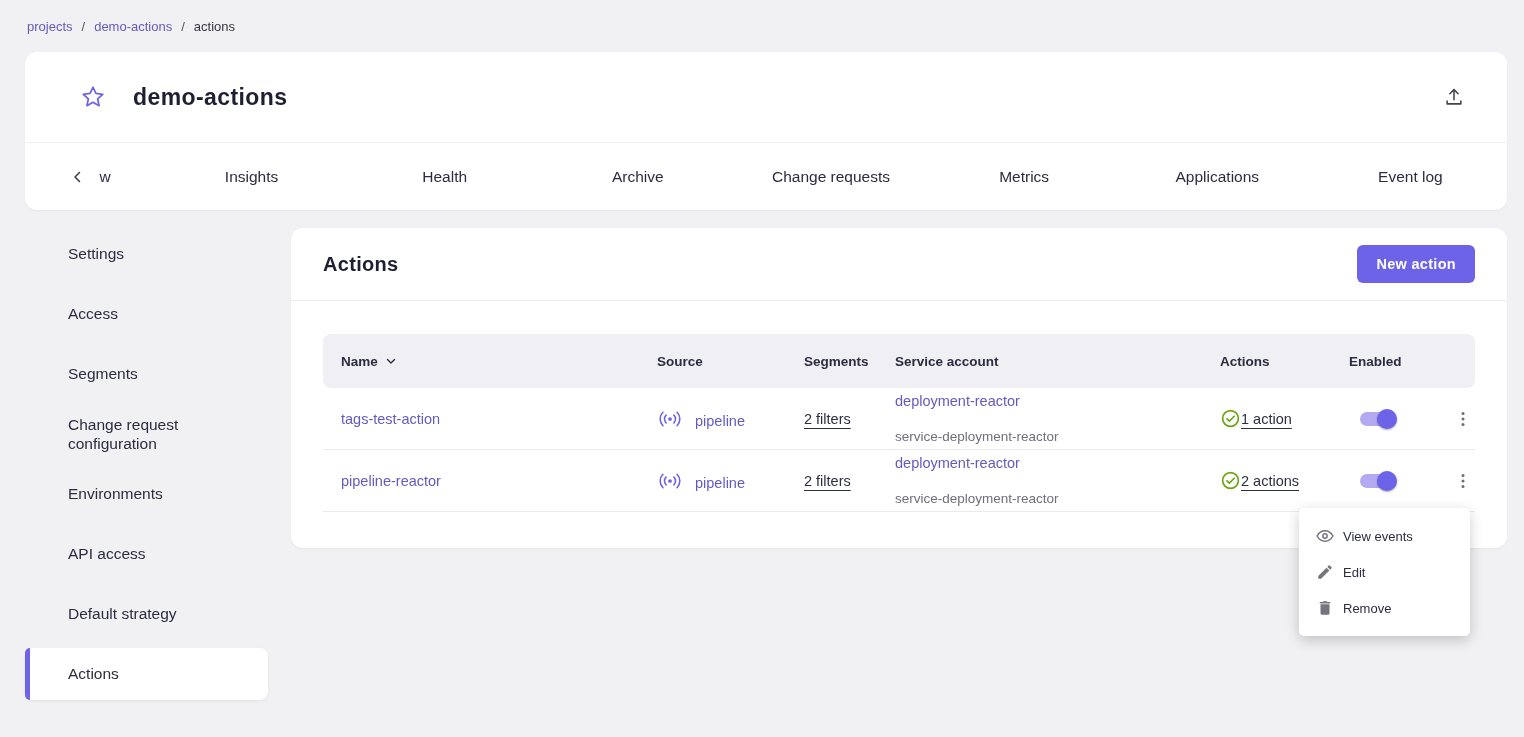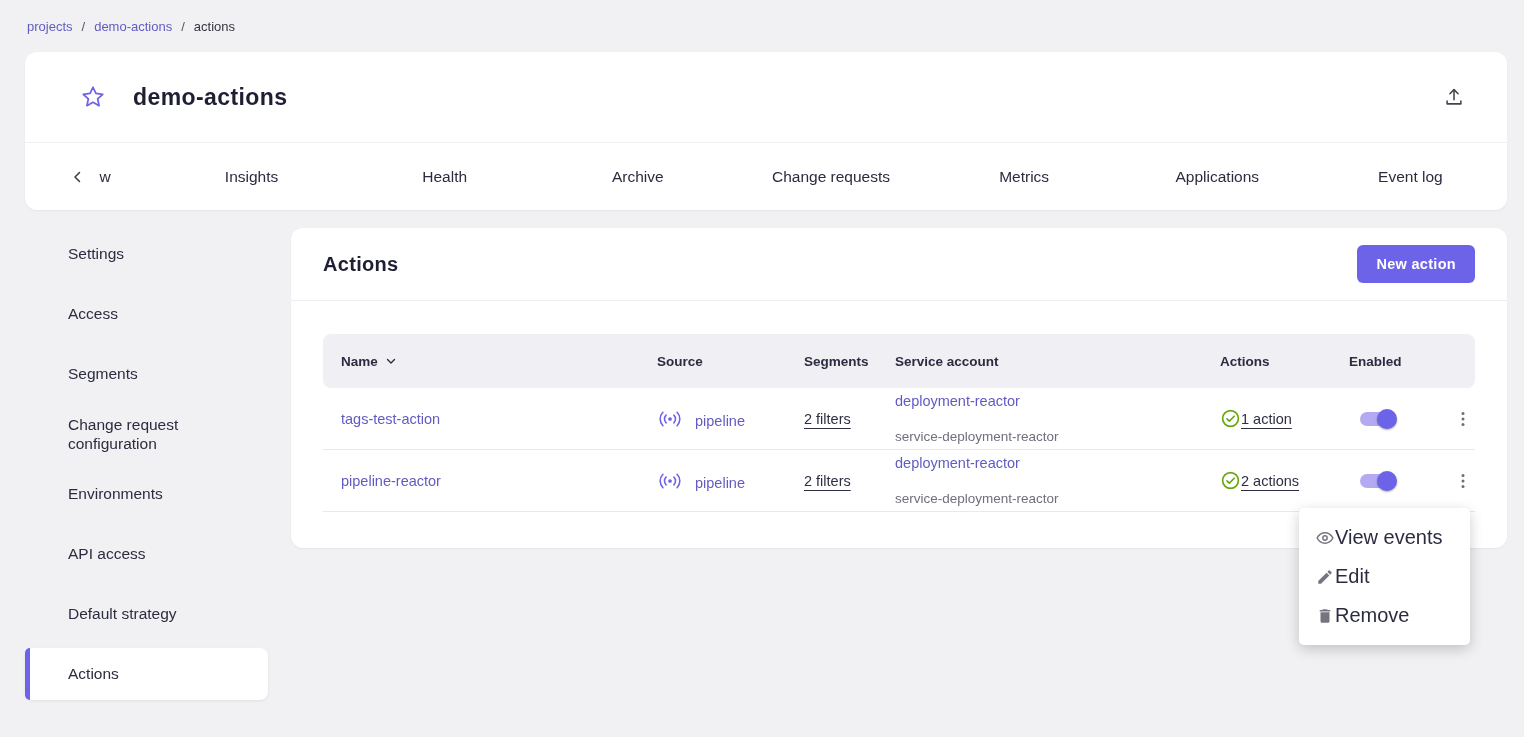--- a/index.html
+++ b/index.html
@@ -90,21 +90,21 @@
   .toggle { position: relative; width: 40px; height: 20px; cursor: pointer; margin-left: 8px; }
   .toggle .track { position: absolute; left: 3px; top: 3px; width: 34px; height: 14px; background: #b3aaf2; border-radius: 7px; }
   .toggle .knob { position: absolute; right: 0; top: 0; width: 20px; height: 20px; border-radius: 50%; background: #6c63e8; box-shadow: 0 1px 2px rgba(0,0,0,.35); }
 
   
   .context-menu {
     position: absolute; left: 1299px; top: 508px; width: 171px;
     background: #fff; border-radius: 5px; box-shadow: 0 4px 14px rgba(0,0,0,.2);
     padding: 10px 0; z-index: 20;
   }
-  .menu-item { display: flex; align-items: center; gap: 0; padding: 8px 16px; font-size: 20px; color: #2c2c40; cursor: pointer; }
+  .menu-item { display: flex; align-items: center; gap: 8px; padding: 8px 16px; font-size: 13px; color: #2c2c40; cursor: pointer; }
   .mi-icon { width: 20px; height: 20px; display: flex; align-items: center; justify-content: center; }
 
   svg { display: block; }
 </style>
 </head>
 <body>
 
 <div class="page">
 
   <nav class="breadcrumb">

